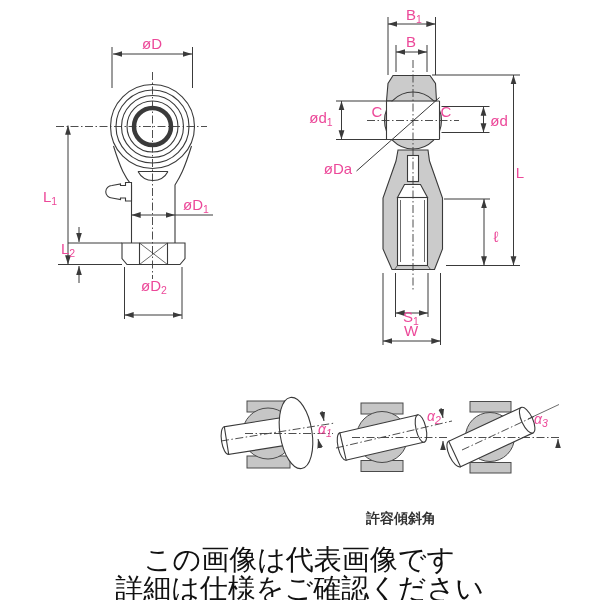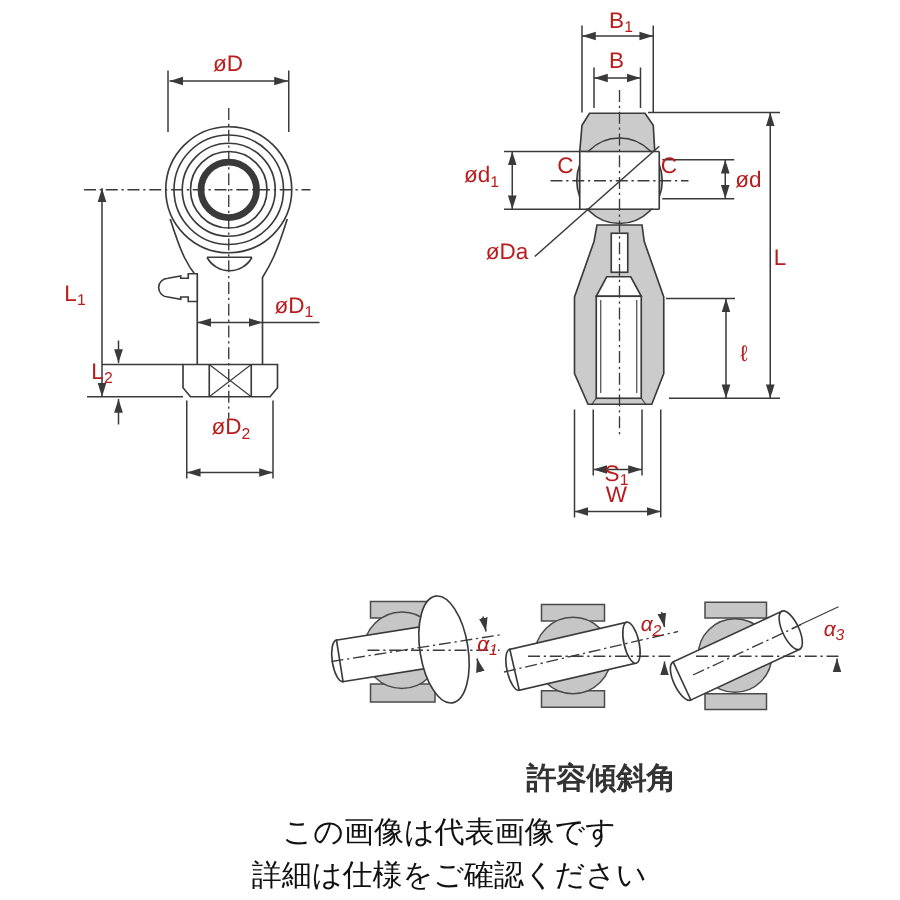--- a/index.html
+++ b/index.html
@@ -6,27 +6,27 @@
   body{width:600px;height:600px;background:#fff;position:relative;overflow:hidden;
        font-family:"Liberation Sans",sans-serif;}
   svg{position:absolute;left:0;top:0}
   .ln{stroke:#3a3a3a;stroke-width:1.1;fill:none;stroke-linecap:butt}
   .dimln{stroke-width:1}
   .thin{stroke-width:0.75}
   .cl{stroke-dasharray:8 2.5 1.5 2.5;stroke-width:0.9}
   .gray{fill:#cbcbcb;stroke:#3a3a3a;stroke-width:1.1}
   .grayl{fill:#c6c6c6;stroke:#4a4a4a;stroke-width:1}
   .white{fill:#ffffff;stroke:#3a3a3a;stroke-width:1.1}
-  .dim{position:absolute;transform:translate(-50%,-50%);font-size:15px;color:#b91c1c;
+  .dim{position:absolute;transform:translate(-50%,-50%);font-size:15px;color:#ec4899;
        white-space:nowrap;line-height:1}
   .dim .sub{font-size:10.5px;position:relative;top:2.5px}
   .alpha{font-size:14px;font-style:italic}
-  .caption{position:absolute;transform:translate(-50%,-50%);font-size:20px;font-weight:bold;
+  .caption{position:absolute;transform:translate(-50%,-50%);font-size:14px;font-weight:bold;
        color:#333;white-space:nowrap}
-  .notice{position:absolute;left:0;width:599px;text-align:center;font-size:20px;
+  .notice{position:absolute;left:0;width:599px;text-align:center;font-size:28px;
        color:#111;white-space:nowrap}
 </style>
 </head>
 <body>
 
 <svg width="600" height="600" viewBox="0 0 600 600">
   <defs>
     <marker id="arr" viewBox="0 0 10 8" refX="9.2" refY="4" markerWidth="10" markerHeight="8" orient="auto-start-reverse" markerUnits="userSpaceOnUse">
       <path d="M0,1.1 L9.2,4 L0,6.9 Z" fill="#3a3a3a"></path>
     </marker>
@@ -187,18 +187,18 @@
 <div class="dim" style="left:321px;top:117px"><span>ød</span><span class="sub">1</span></div>
 <div class="dim" style="left:499px;top:120px"><span>ød</span><span class="sub"></span></div>
 <div class="dim" style="left:338px;top:168px"><span>øDa</span><span class="sub"></span></div>
 <div class="dim" style="left:520px;top:172px"><span>L</span><span class="sub"></span></div>
 <div class="dim" style="left:496px;top:236px"><span>ℓ</span><span class="sub"></span></div>
 <div class="dim" style="left:411px;top:316px"><span>S</span><span class="sub">1</span></div>
 <div class="dim" style="left:411px;top:330px"><span>W</span><span class="sub"></span></div>
 
 <div class="dim alpha" style="left:325px;top:429px"><span>α</span><span class="sub">1</span></div>
 <div class="dim alpha" style="left:434px;top:416px"><span>α</span><span class="sub">2</span></div>
-<div class="dim alpha" style="left:556px;top:419px"><span>α</span><span class="sub">3</span></div>
+<div class="dim alpha" style="left:541px;top:419px"><span>α</span><span class="sub">3</span></div>
 
 <div class="caption" style="left:401px;top:519px">許容傾斜角</div>
 
 <div class="notice" style="top:541px">この画像は代表画像です</div>
 <div class="notice" style="top:570px">詳細は仕様をご確認ください</div>
 
 </body></html>

